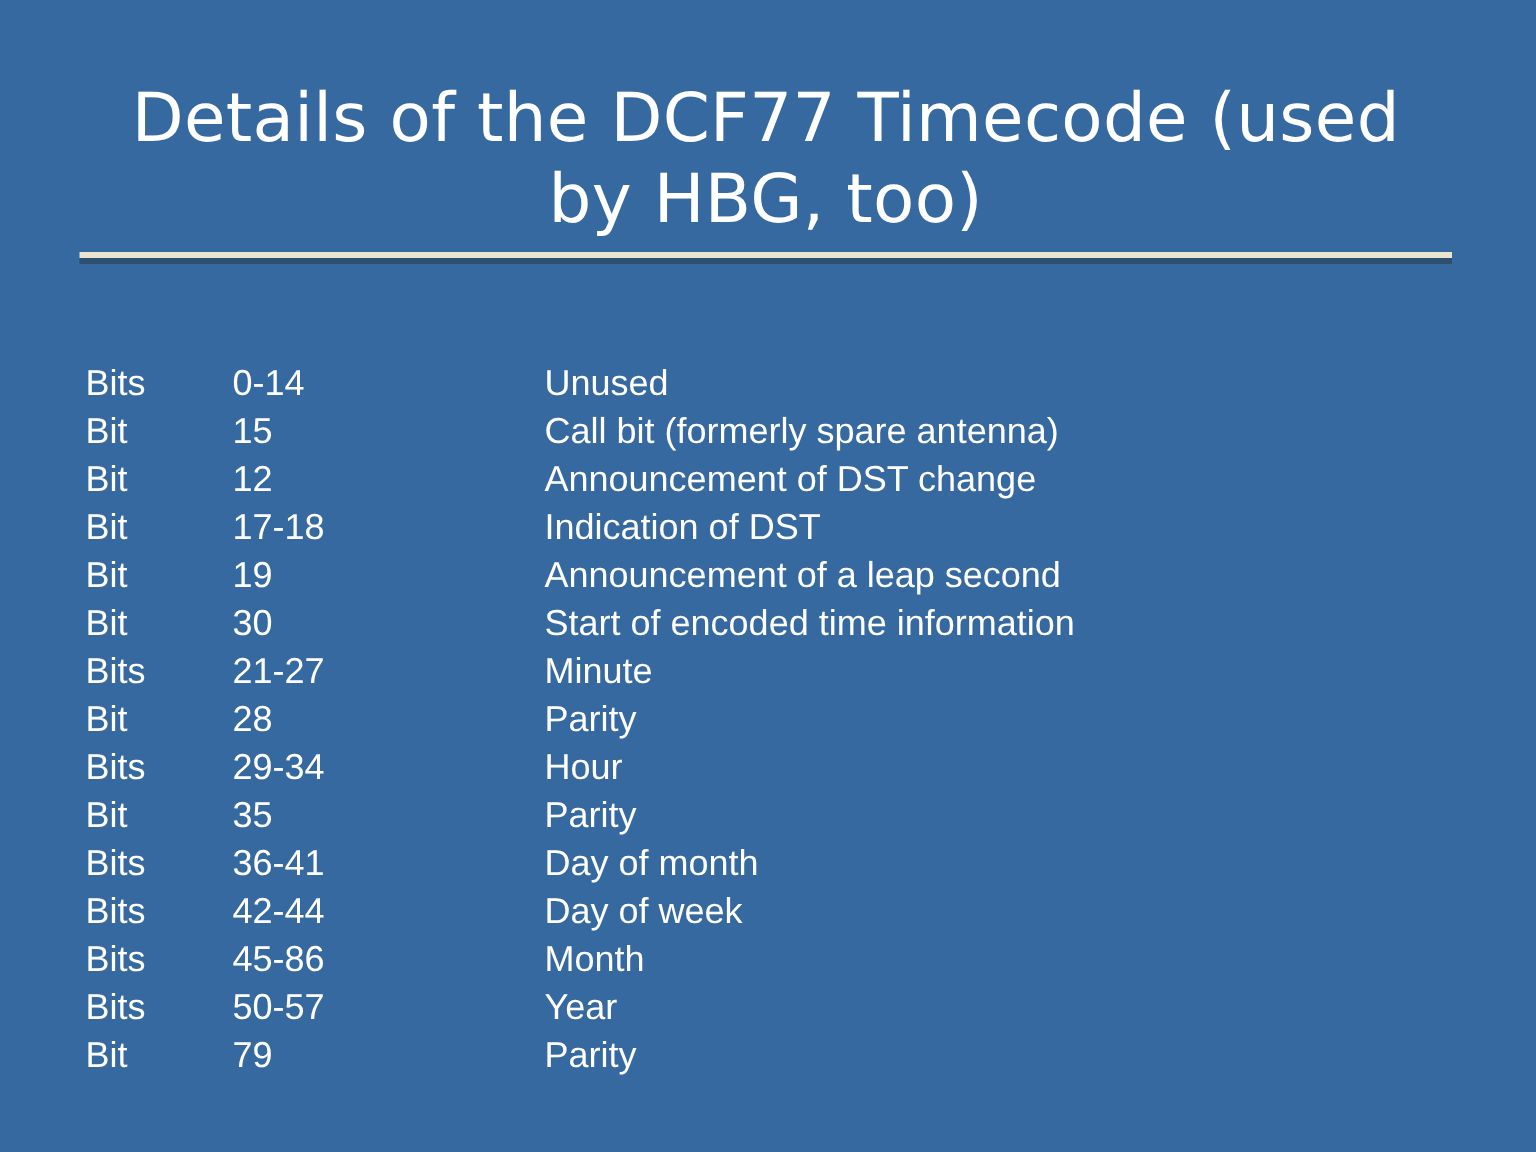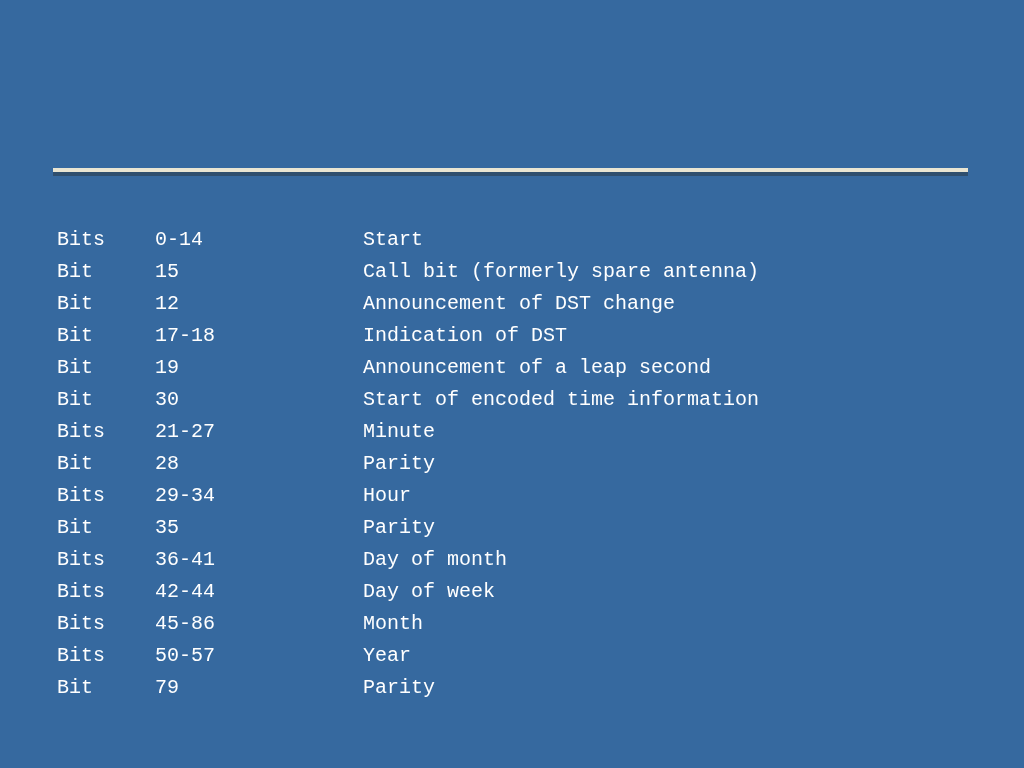--- a/index.html
+++ b/index.html
@@ -49,26 +49,26 @@
     width: 915px;
     height: 4px;
     background: #e9e5d2;
     box-shadow: 0 4px 0 0 rgba(40, 48, 52, 0.45);
   }
 
   
   #bit-table {
     position: absolute;
     left: 57px;
-    top: 224px;
+    top: 240px;
     width: 930px;
     border-collapse: collapse;
     color: #ffffff;
-    font-family: Liberation Mono, monospace;
-    font-size: 20px;
+    font-family: Liberation Sans, sans-serif;
+    font-size: 24px;
     line-height: 32px;
   }
 
   #bit-table td {
     padding: 0;
     margin: 0;
     vertical-align: baseline;
     white-space: nowrap;
     font-weight: 400;
   }
@@ -77,30 +77,33 @@
   .col-range { width: 208px; }
   .col-desc  { width: auto; }
 
   tr[data-name="table-row"] { height: 32px; }
 </style>
 </head>
 <body>
 
 <div id="slide" data-name="slide-canvas" style="background: rgb(54, 105, 159);">
 
+  <div id="title-block" data-name="title-block">
+    <h1 id="slide-title" data-name="page-title" style="color: rgb(255, 255, 255);">Details of the DCF77 Timecode (used by HBG, too)</h1>
+  </div>
 
   <div id="title-rule" data-name="title-divider" style="background: rgb(233, 229, 210);"></div>
 
   <table id="bit-table" data-name="bit-allocation-table" style="color: rgb(255, 255, 255);">
     <tbody id="bit-table-body" data-name="bit-allocation-table-body">
 
     <tr data-name="table-row">
           <td class="col-label" data-name="cell-unit">Bits</td>
           <td class="col-range" data-name="cell-bits">0-14</td>
-          <td class="col-desc" data-name="cell-description">Start</td>
+          <td class="col-desc" data-name="cell-description">Unused</td>
         </tr>
         <tr data-name="table-row">
           <td class="col-label" data-name="cell-unit">Bit</td>
           <td class="col-range" data-name="cell-bits">15</td>
           <td class="col-desc" data-name="cell-description">Call bit (formerly spare antenna)</td>
         </tr>
         <tr data-name="table-row">
           <td class="col-label" data-name="cell-unit">Bit</td>
           <td class="col-range" data-name="cell-bits">12</td>
           <td class="col-desc" data-name="cell-description">Announcement of DST change</td>

